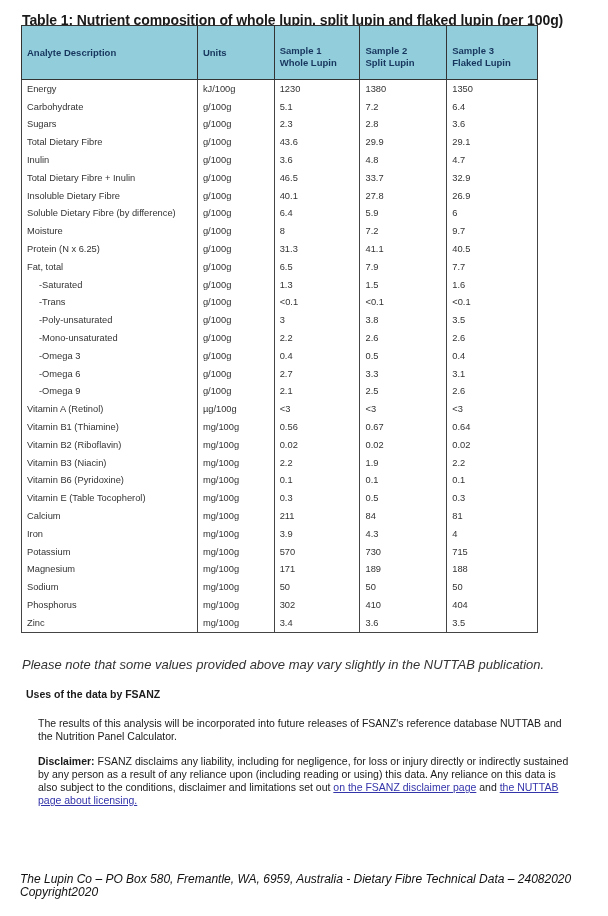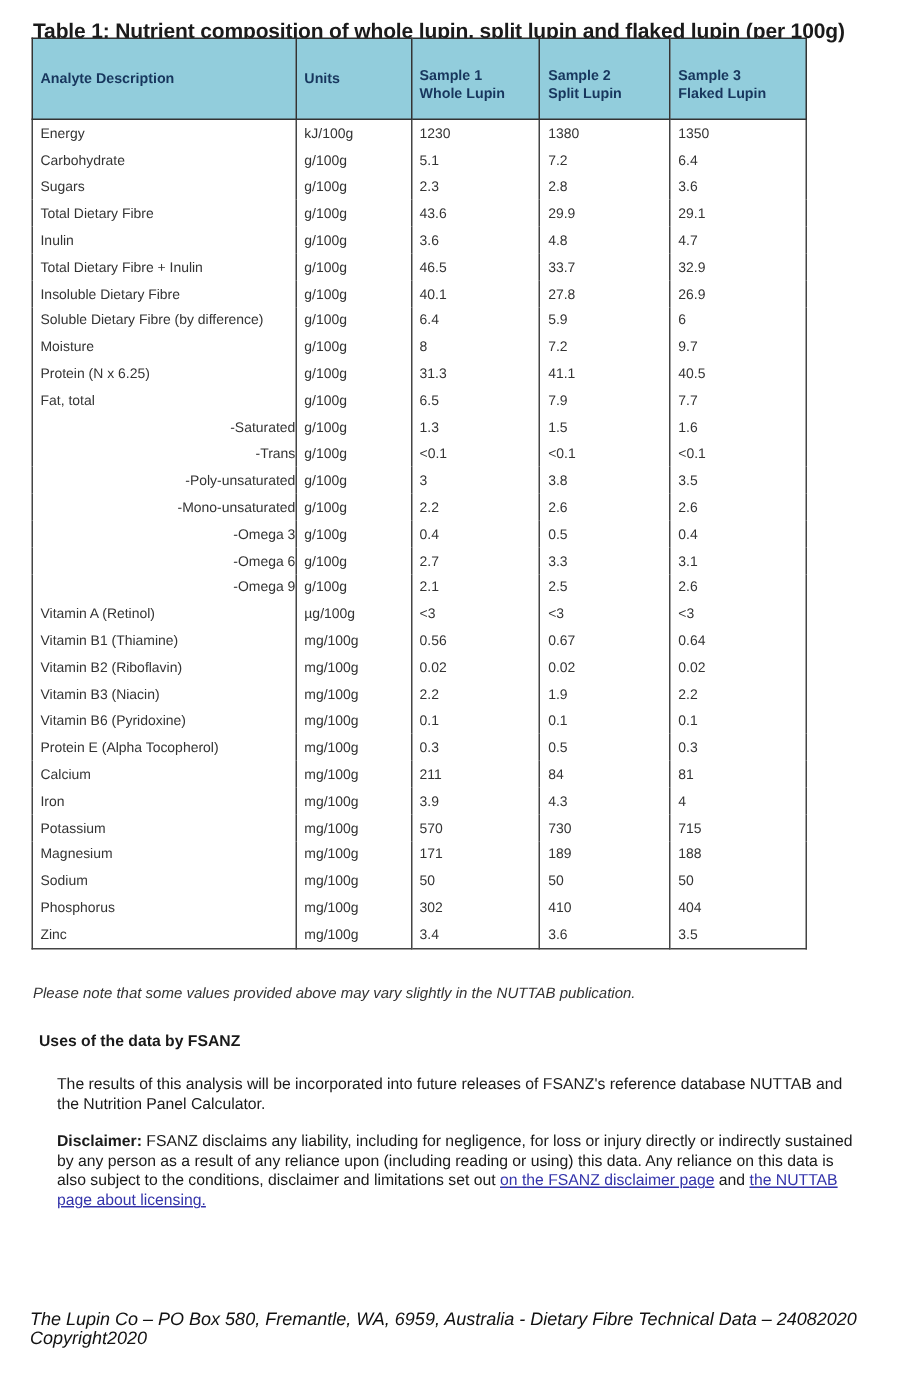--- a/index.html
+++ b/index.html
@@ -9,22 +9,22 @@
     table.nut th, table.nut td { padding: 0 0 0 5px; text-align: left; vertical-align: middle; }
     table.nut col.c1 { width: 176px; }
     table.nut col.c2 { width: 77px; }
     table.nut col.c3 { width: 86px; }
     table.nut col.c4 { width: 87px; }
     table.nut col.c5 { width: 91px; }
     table.nut thead th { background: #92cddc; color: #17365d; font-weight: bold; height: 45px; border: 1.5px solid #333; font-size: 9.5px; line-height: 12px; padding-top: 8px; }
     table.nut thead th.single { padding-top: 1px; vertical-align: middle; }
     table.nut tbody td { height: 17.8px; border-left: 1.5px solid #444; border-right: 1.5px solid #444; color: #333; white-space: nowrap; }
     table.nut tbody tr:last-child td { border-bottom: 1.5px solid #444; }
-    table.nut tbody td.indent { padding-left: 17px; text-align: right; }
-    .note { position: absolute; left: 22px; top: 657px; font-size: 10px; font-style: italic; color: #333; text-align: right; }
+    table.nut tbody td.indent { padding-left: 17px; }
+    .note { position: absolute; left: 22px; top: 657px; font-size: 13px; font-style: italic; color: #333; text-align: right; }
     .section { position: absolute; left: 22px; width: 570px; font-size: 10.5px; line-height: 13px; color: #1a1a1a; }
     .section h3 { margin: 4px; font-size: 10.5px; font-weight: bold; }
     .section p { margin: 16px; }
     .link { color: #3333aa; text-decoration: underline; }
     .footer { position: absolute; left: 20px; top: 873px; font-size: 12px; font-style: italic; line-height: 13px; color: #111; }
   </style>
 </head>
 <body>
 
 <div class="title">Table 1: Nutrient composition of whole lupin, split lupin and flaked lupin (per 100g)</div>
@@ -202,21 +202,21 @@
         <td>2.2</td>
       </tr>
       <tr>
         <td>Vitamin B6 (Pyridoxine)</td>
         <td>mg/100g</td>
         <td>0.1</td>
         <td>0.1</td>
         <td>0.1</td>
       </tr>
       <tr>
-        <td>Protein E (Alpha Tocopherol)</td>
+        <td>Vitamin E (Table Tocopherol)</td>
         <td>mg/100g</td>
         <td>0.3</td>
         <td>0.5</td>
         <td>0.3</td>
       </tr>
       <tr>
         <td>Calcium</td>
         <td>mg/100g</td>
         <td>211</td>
         <td>84</td>

